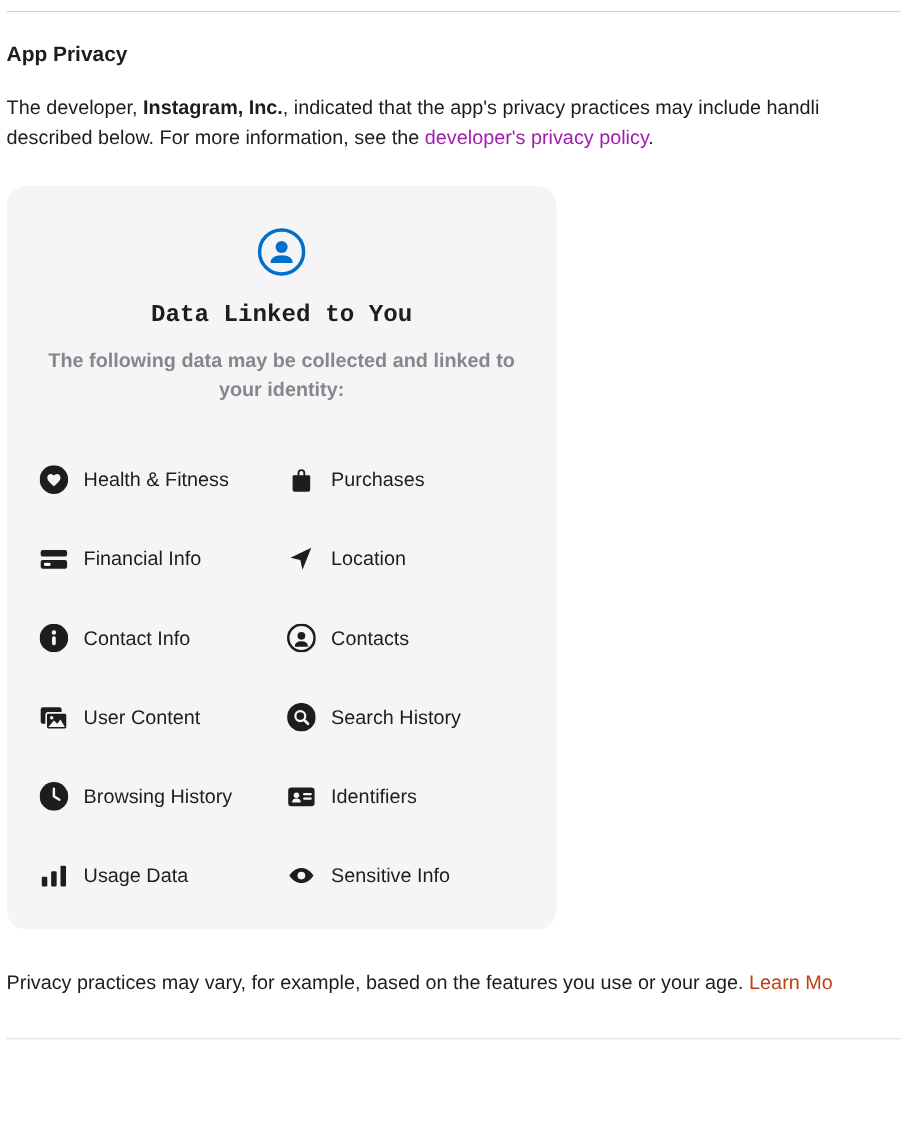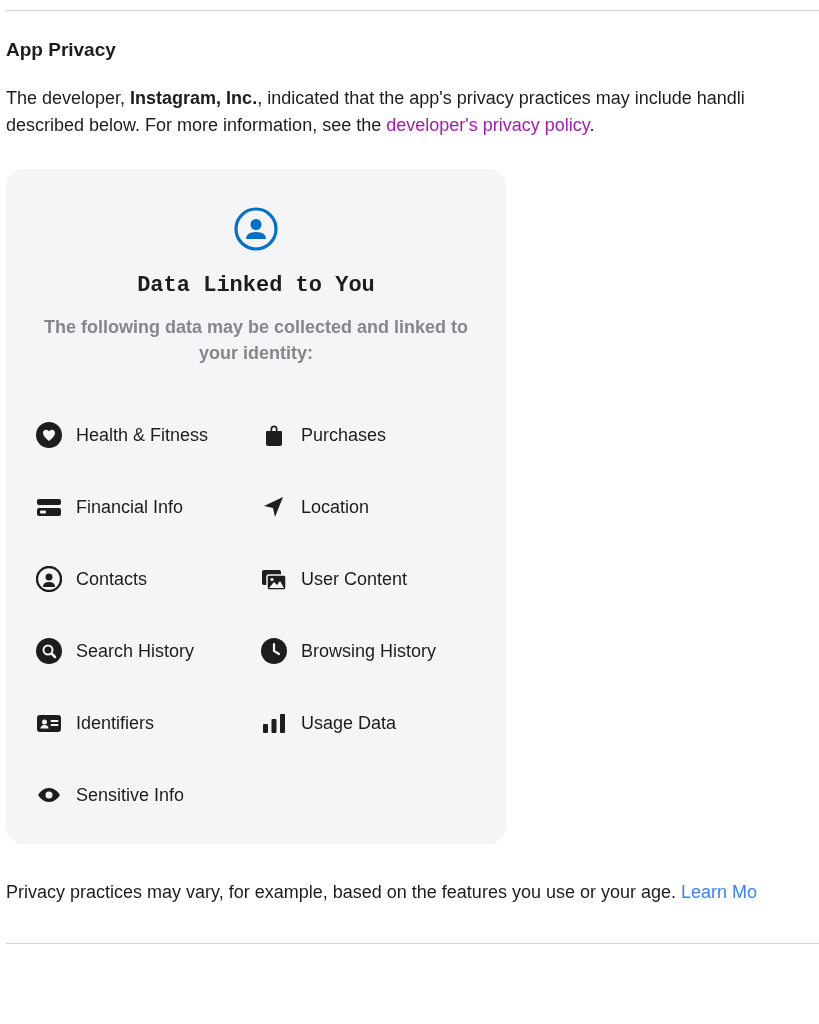--- a/index.html
+++ b/index.html
@@ -102,21 +102,21 @@
       white-space: nowrap;
     }
     .footer-text {
       font-size: 18px;
       color: #1d1d1f;
       margin: 38px 0 0 6px;
       white-space: nowrap;
       overflow: hidden;
     }
     .footer-link {
-      color: #3b82f6;
+      color: #c2410c;
       text-decoration: none;
       cursor: pointer;
       margin-top: 45px;
     }
     .bottom-border {
       border-top: 1px solid #d2d2d7;
       margin: 40px 0 0 6px;
     }
   </style>
 </head>
@@ -178,20 +178,30 @@
 
     <div class="data-item">
       <span class="data-icon">
         <svg viewBox="0 0 26 26">
             <path d="M22 3 L3 12 L12 14 L14 23 Z" fill="#1d1d1f"></path>
           </svg>
       </span>
       <span class="data-label">Location</span>
     </div>
 
+    <div class="data-item">
+      <span class="data-icon">
+        <svg viewBox="0 0 26 26">
+            <circle cx="13" cy="13" r="13" fill="#1d1d1f"></circle>
+            <circle cx="13" cy="8" r="2" fill="#f5f5f7"></circle>
+            <rect x="11.3" y="11.5" width="3.4" height="8" rx="1.5" fill="#f5f5f7"></rect>
+          </svg>
+      </span>
+      <span class="data-label">Contact Info</span>
+    </div>
 
     <div class="data-item">
       <span class="data-icon">
         <svg viewBox="0 0 26 26">
             <circle cx="13" cy="13" r="12" fill="none" stroke="#1d1d1f" stroke-width="2.4"></circle>
             <circle cx="13" cy="11" r="3.5" fill="#1d1d1f"></circle>
             <path d="M7 21 Q7 16 13 16 Q19 16 19 21" fill="#1d1d1f"></path>
           </svg>
       </span>
       <span class="data-label">Contacts</span>

